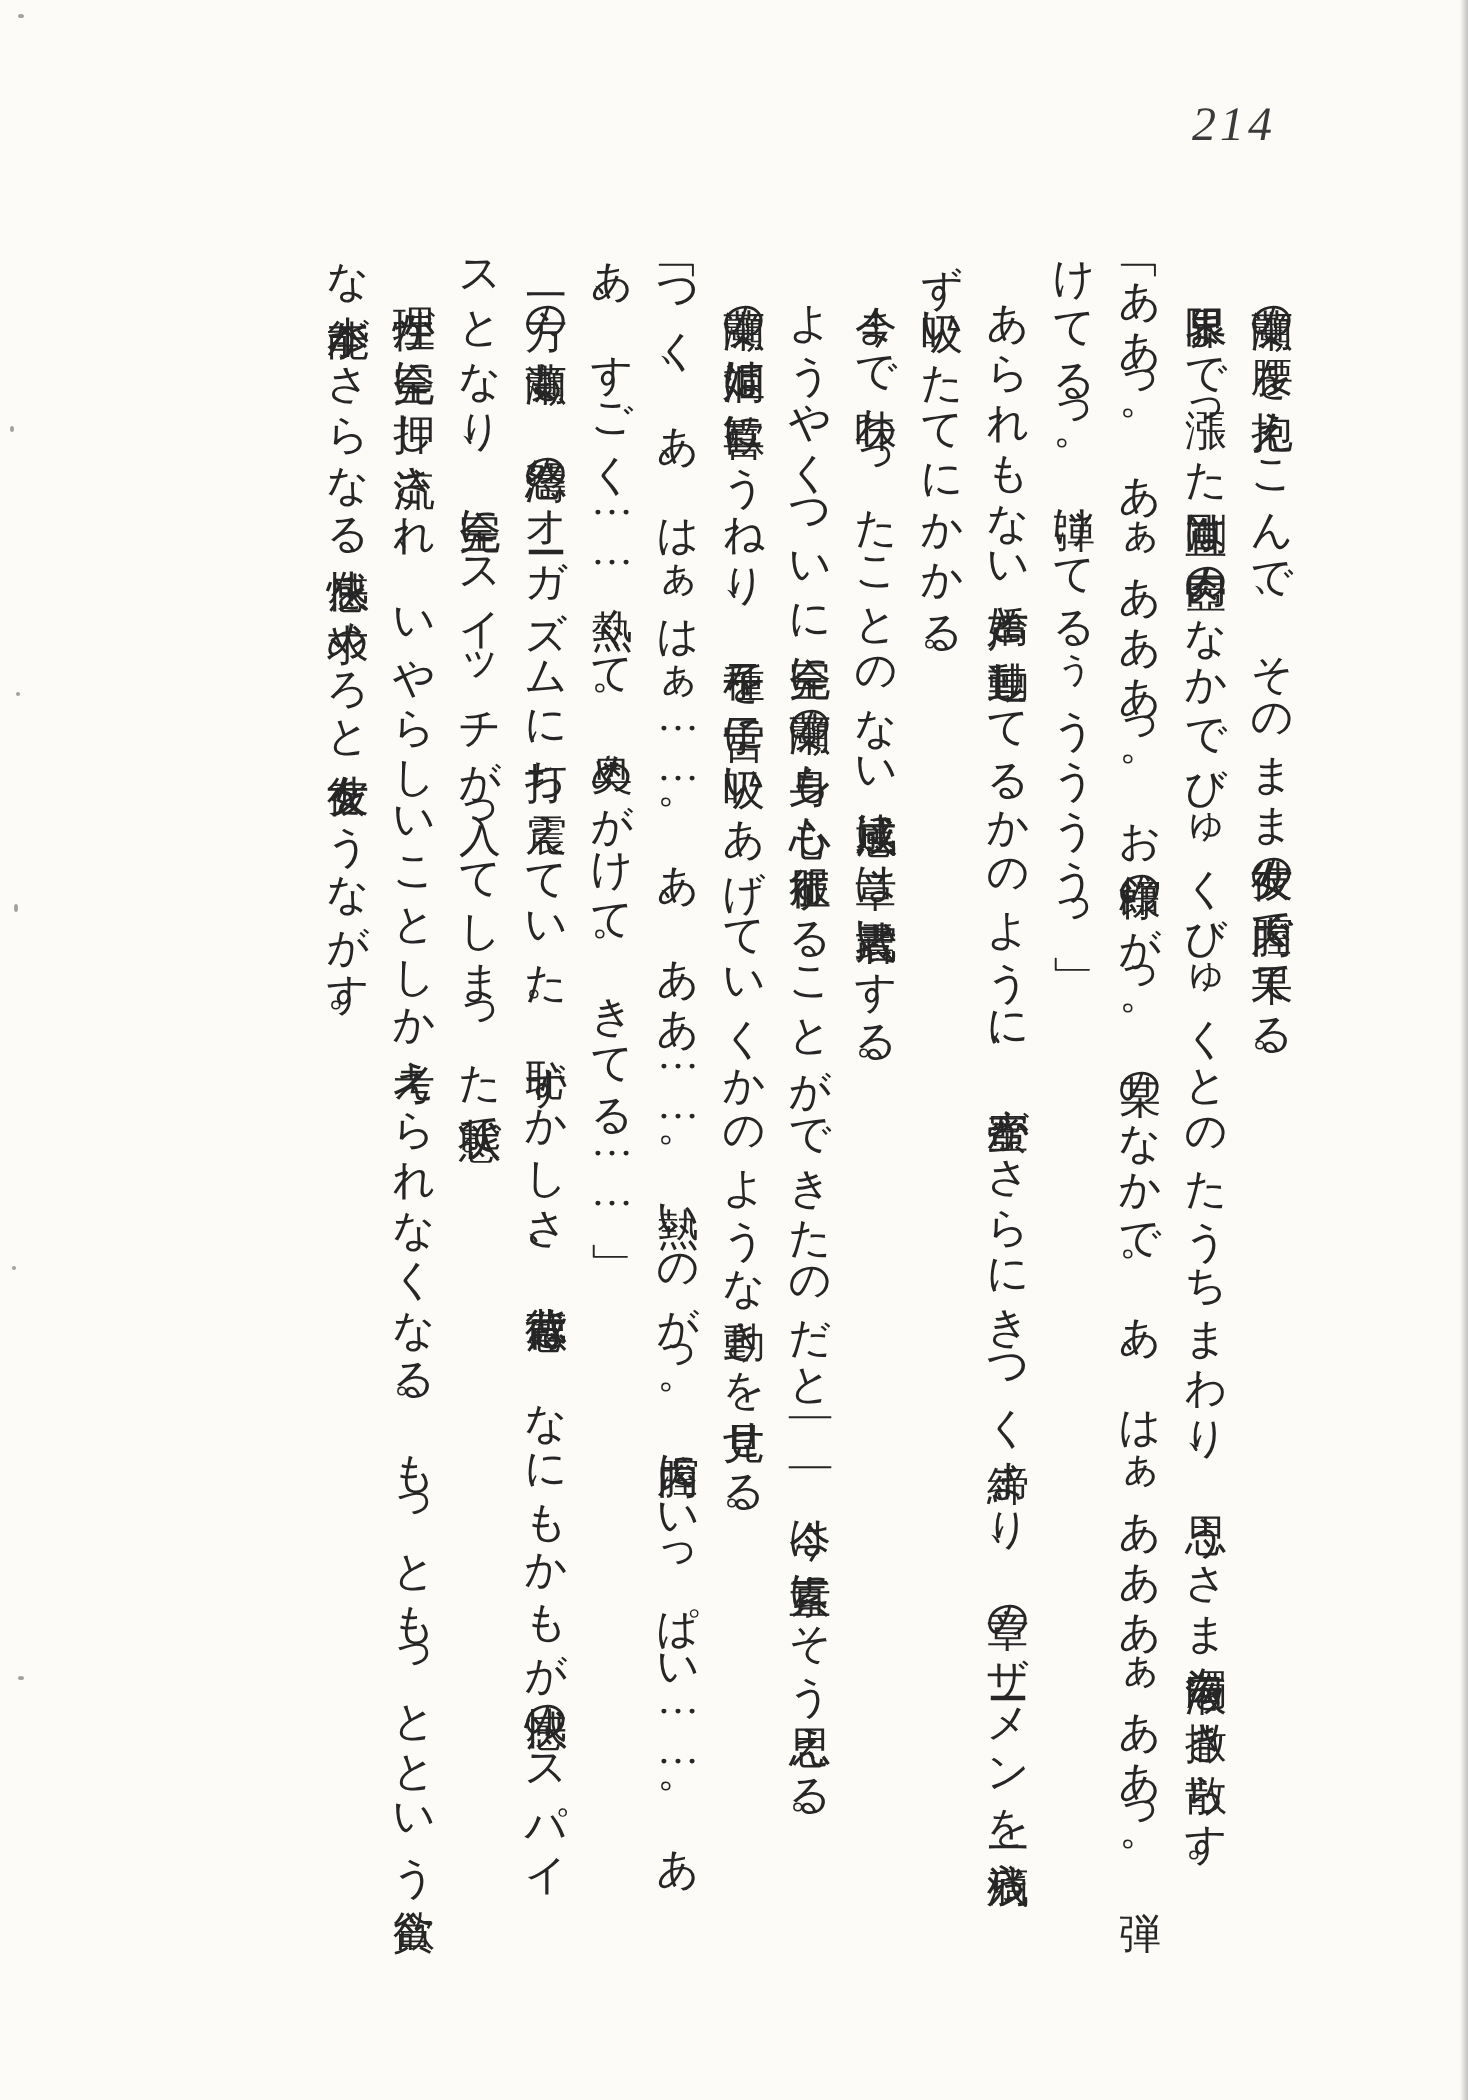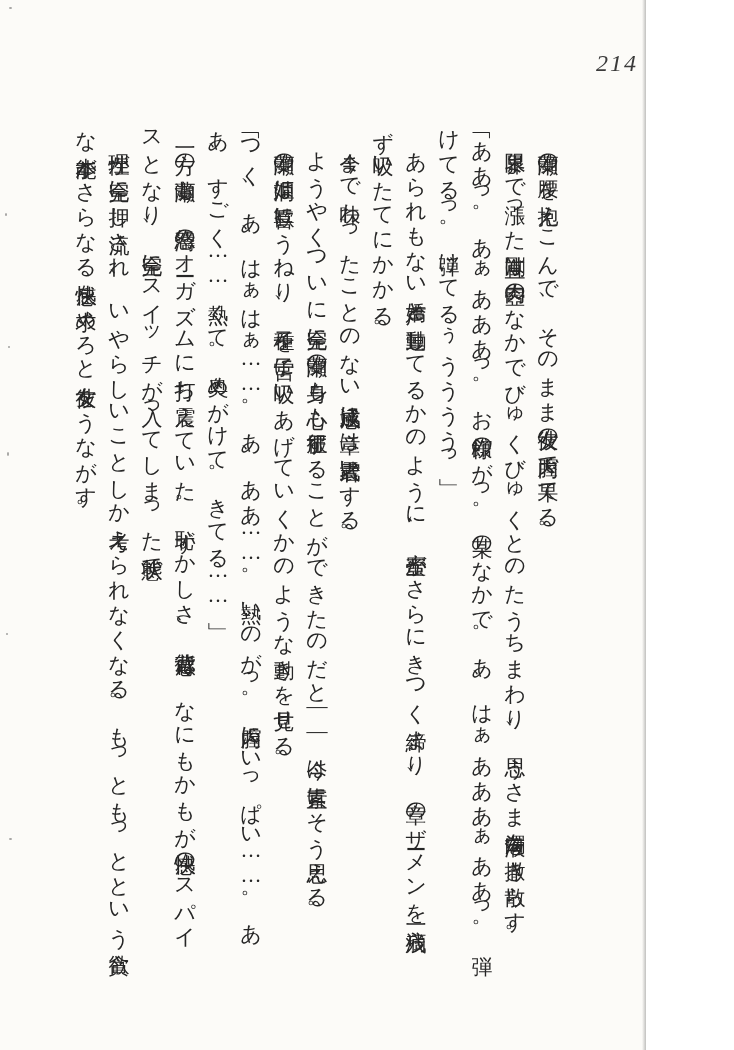--- a/index.html
+++ b/index.html
@@ -7,21 +7,21 @@
     padding: 0;
   }
   body {
     width: 734px;
     height: 1050px;
     background: #ffffff;
     font-family: "Liberation Serif", "DejaVu Serif", serif;
   }
   .page {
     position: relative;
-    width: 646px;
+    width: 734px;
     height: 1050px;
     background: #fcfbf8;
     overflow: hidden;
   }
   
   .edge-right {
     position: absolute;
     top: 0;
     right: 0;
     width: 4px;

